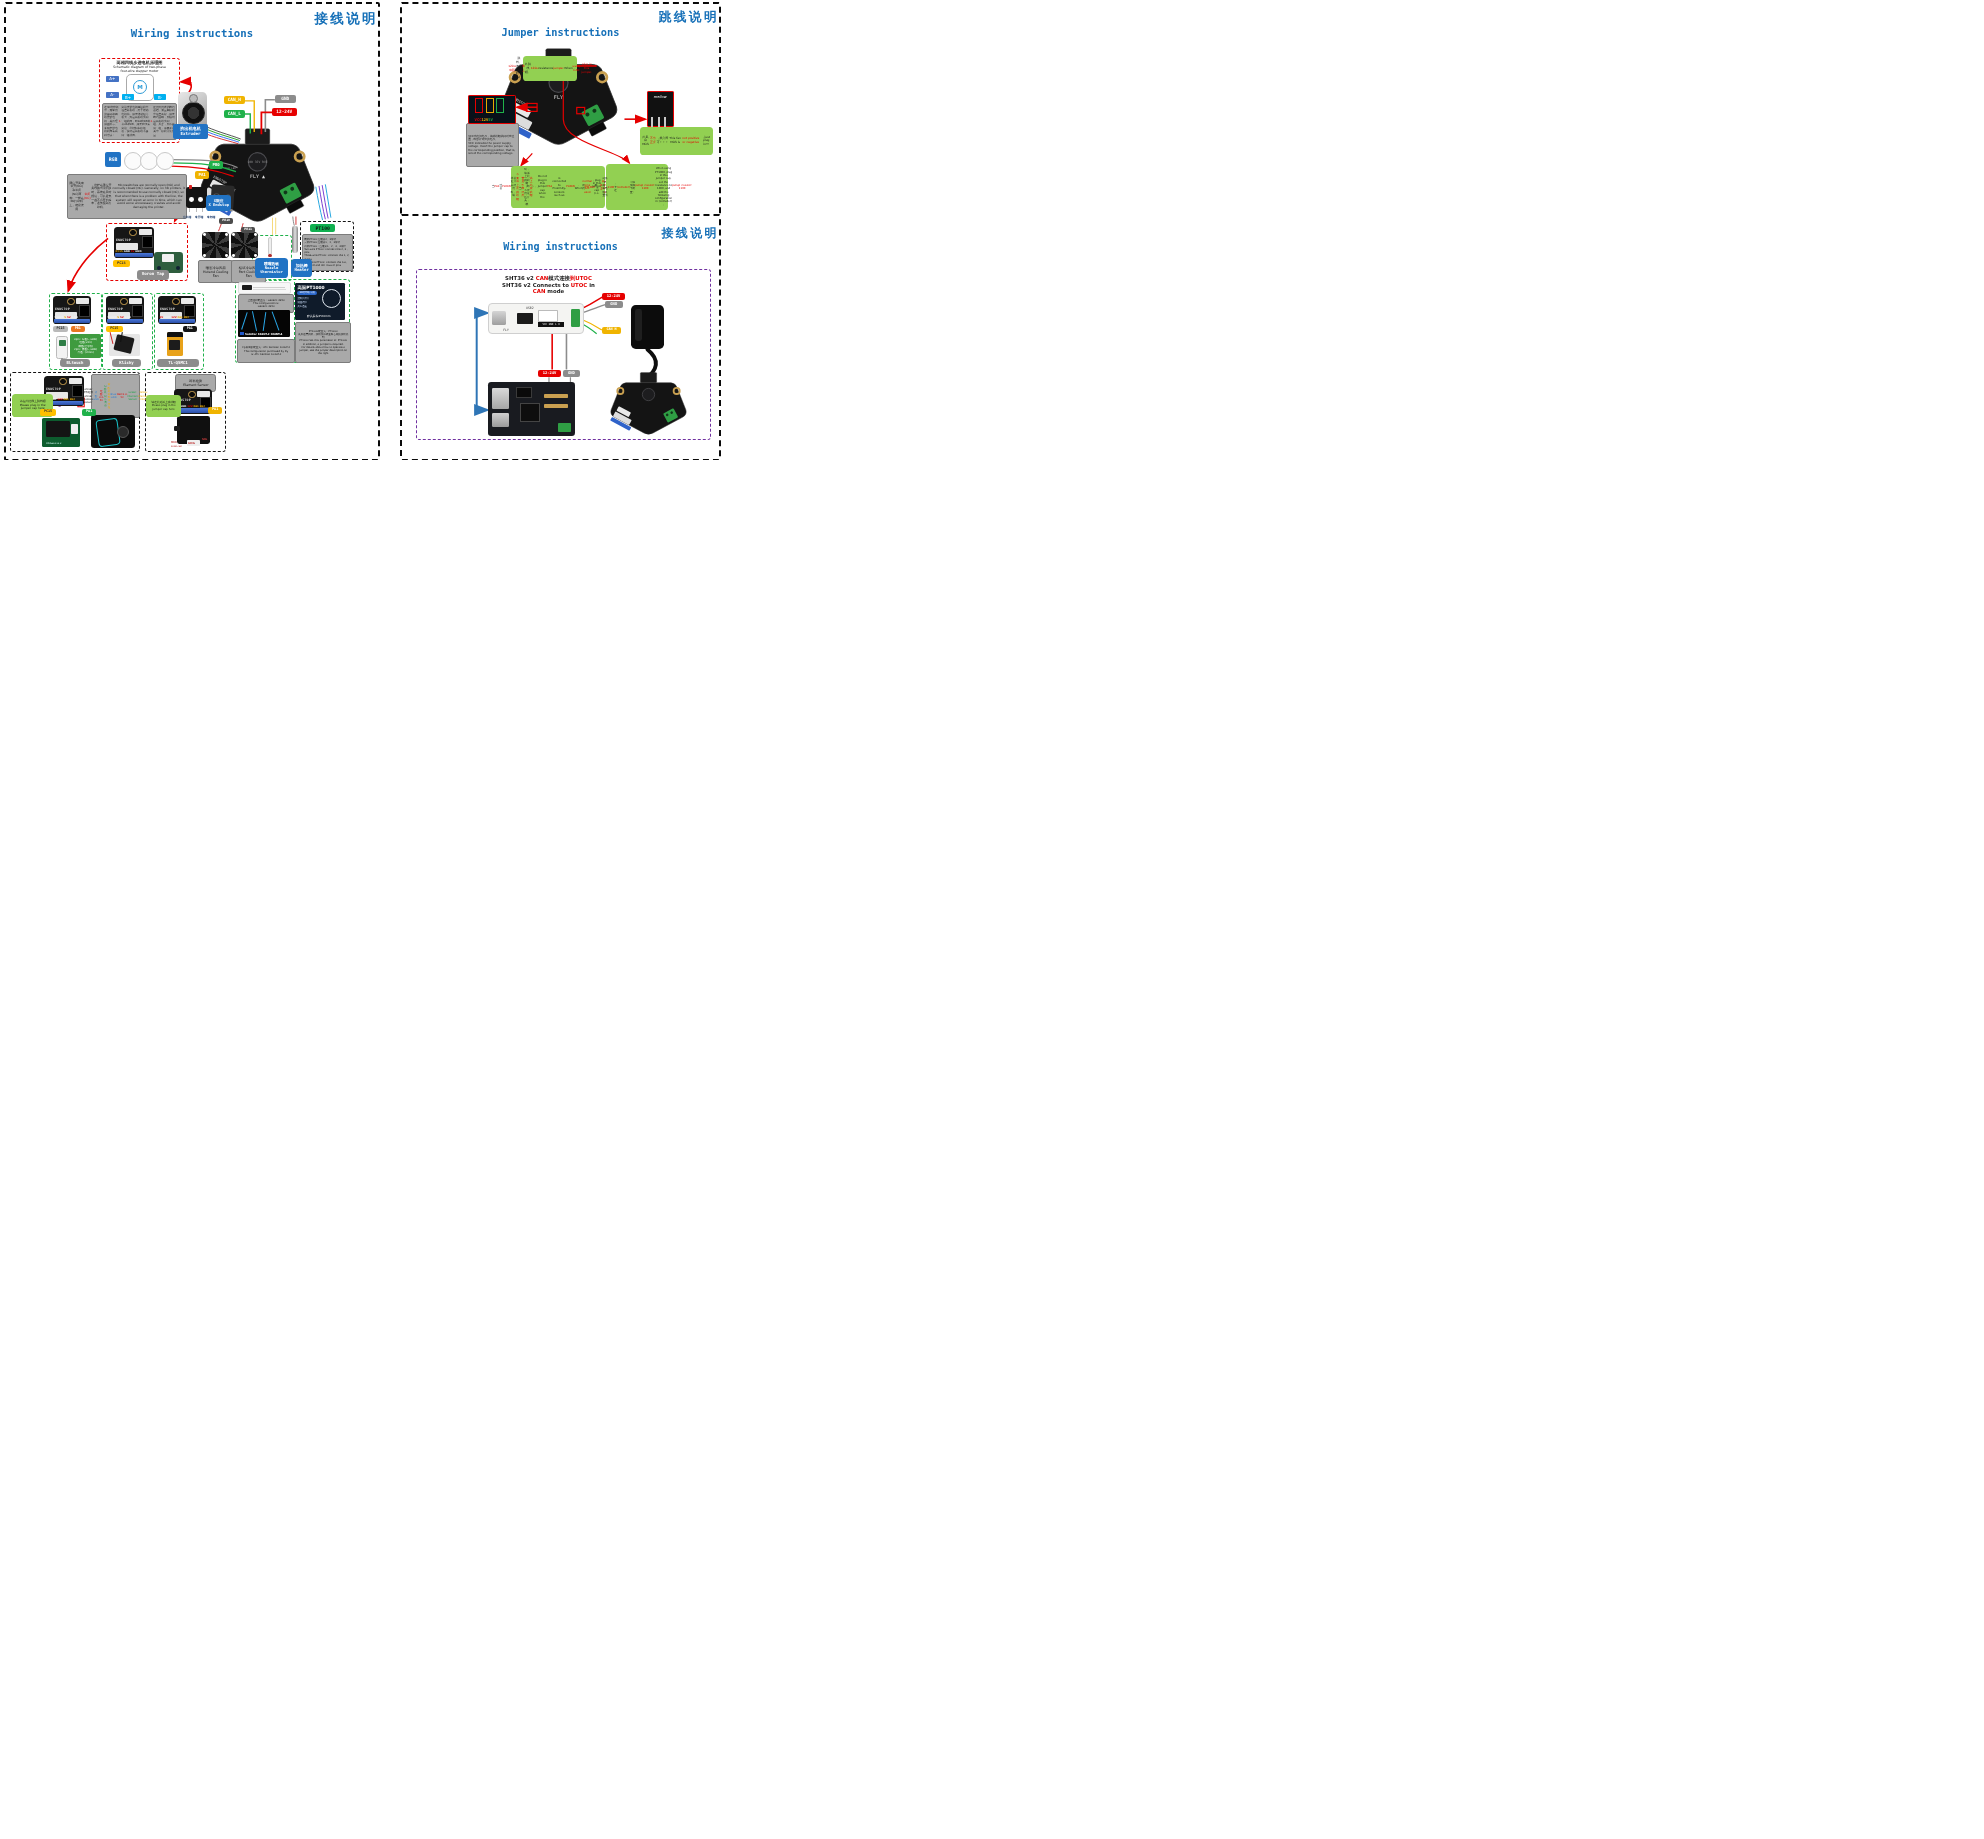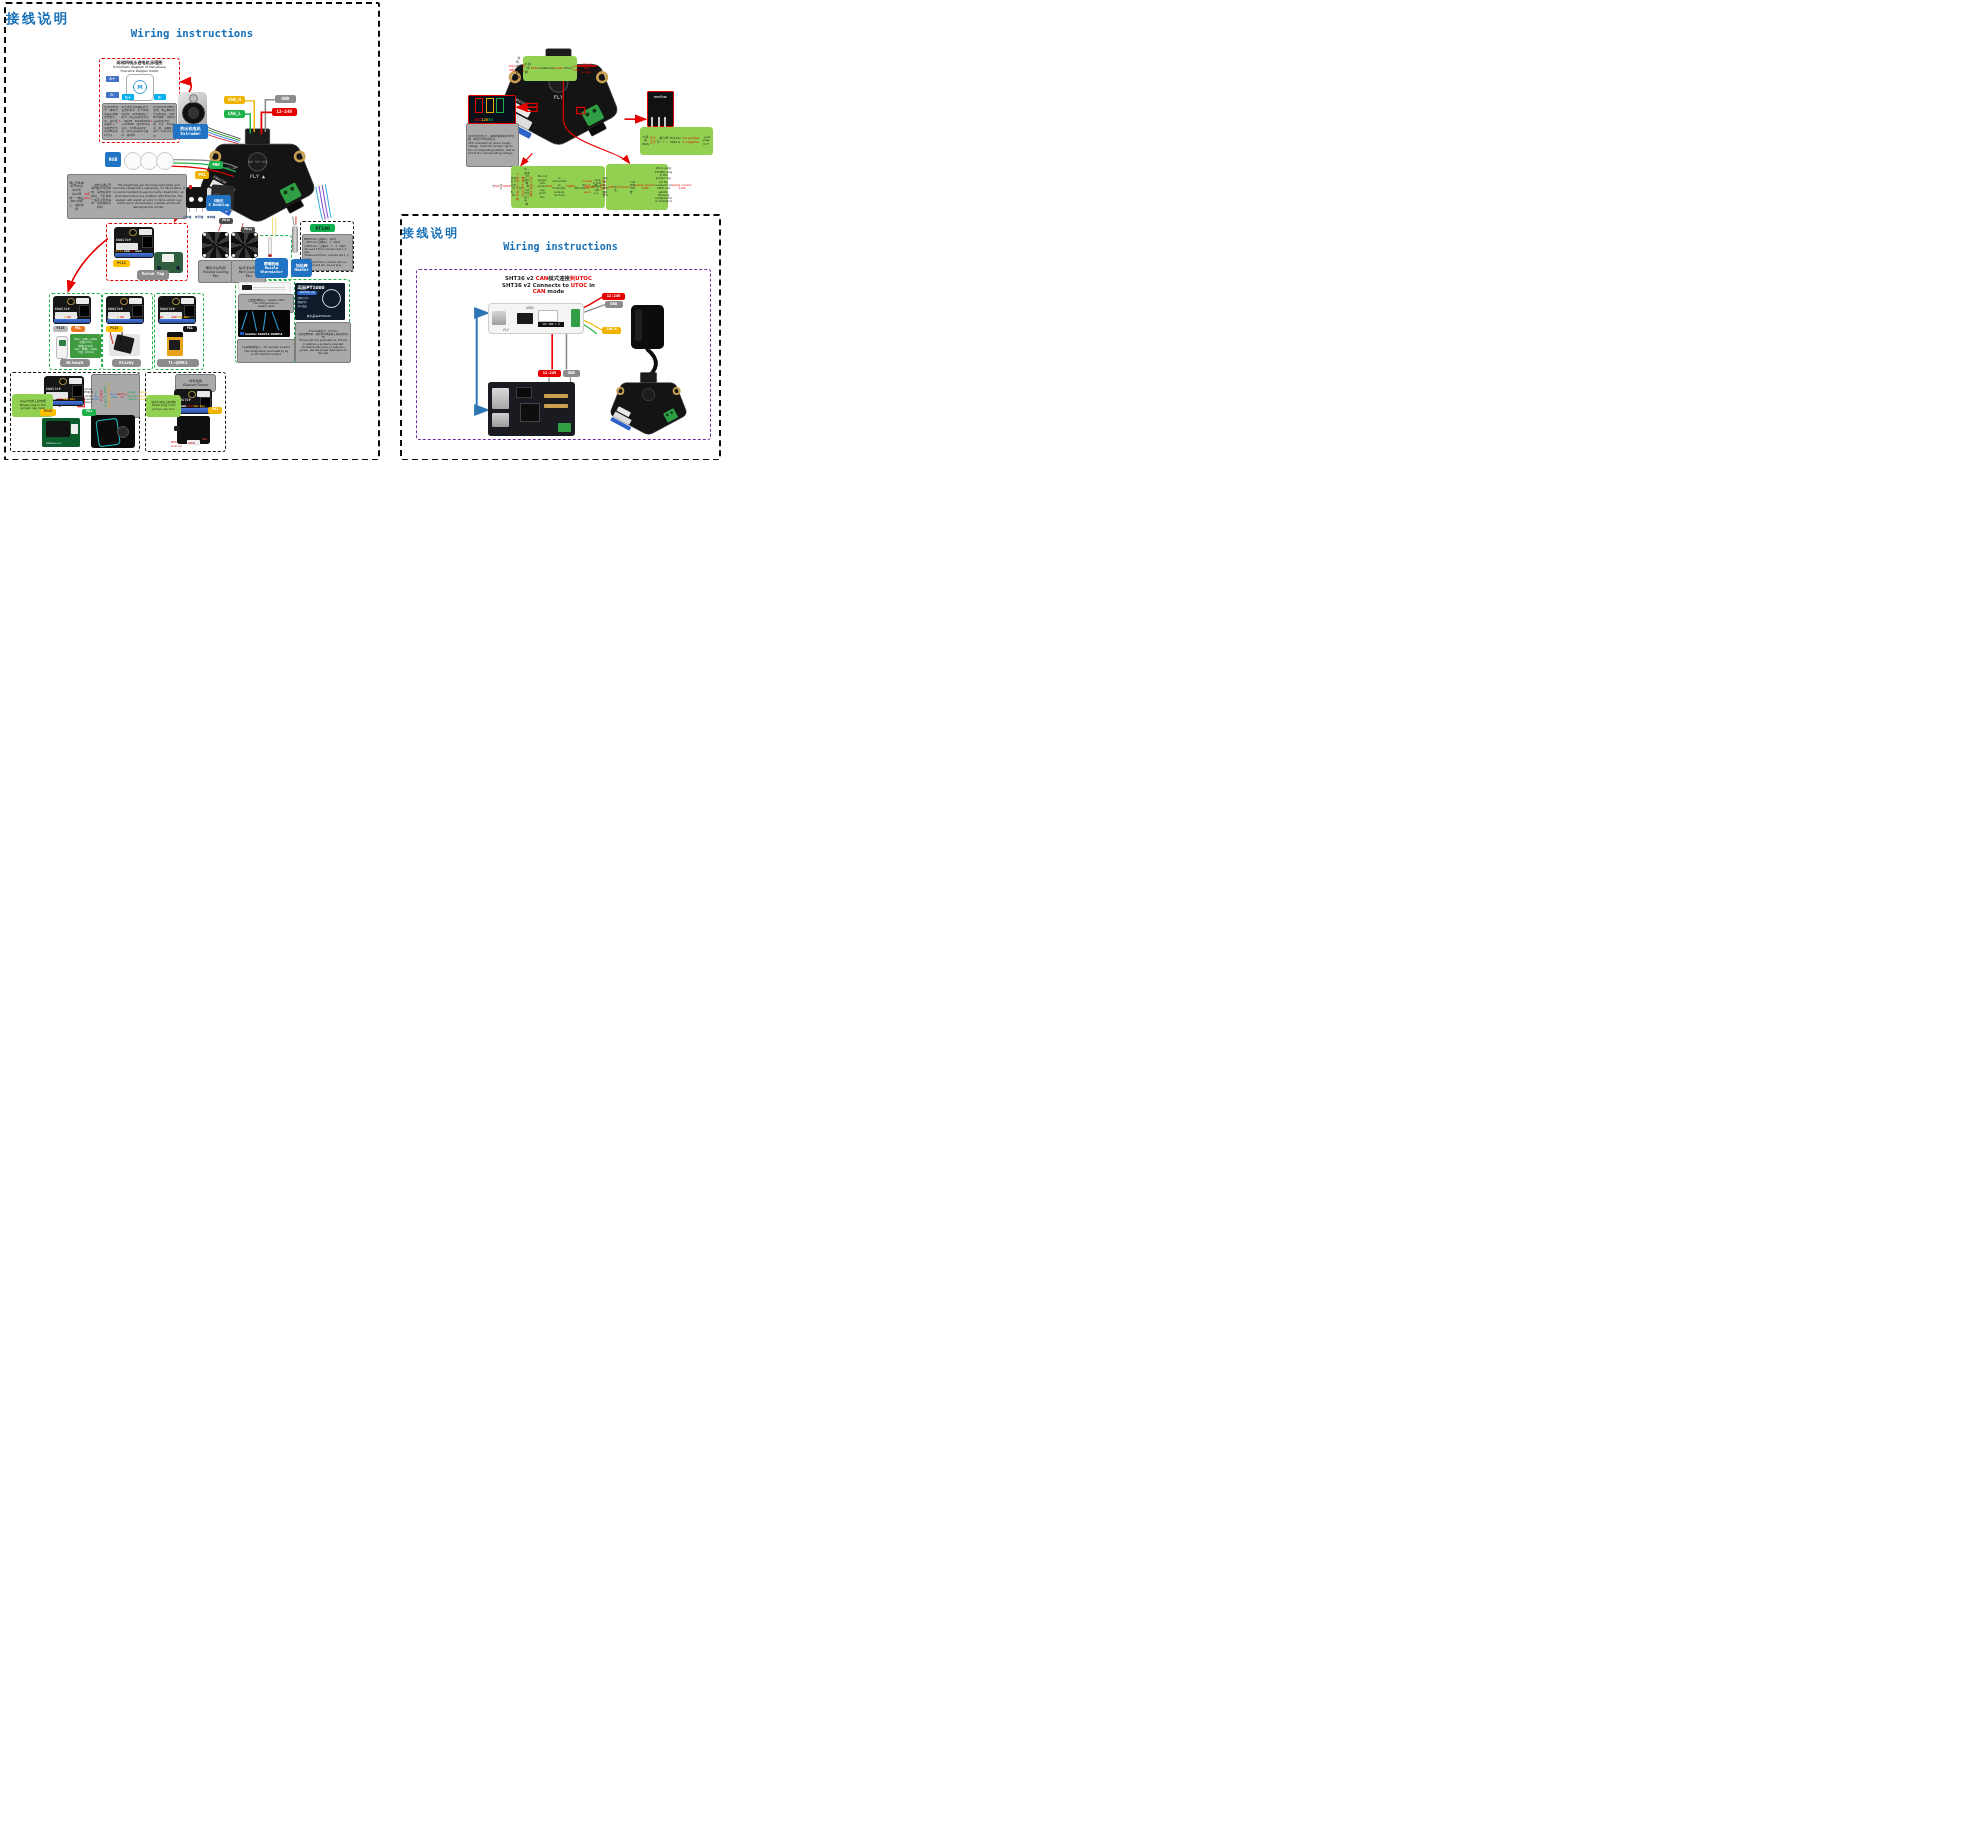--- a/index.html
+++ b/index.html
@@ -1,20 +1,20 @@
 <!DOCTYPE html>
 <html style="font-size:6.4px"><head>
 <meta charset="utf-8">
 <style>
   html,body{margin:0;padding:0;background:#ffffff;}
   #stage{position:relative;width:721px;height:460px;background:#fff;overflow:hidden;
          font-family:"DejaVu Sans",sans-serif;}
   .abs{position:absolute;}
   .panel{position:absolute;border:2.4px dashed #0a0a0a;border-radius:2.4px;background:#fff;}
-  .titleZh{color:#1670b8;font-weight:bold;text-align:left;font-family:"DejaVu Sans",sans-serif;letter-spacing:2.4px;z-index:3;}
+  .titleZh{color:#1670b8;font-weight:bold;text-align:right;font-family:"DejaVu Sans",sans-serif;letter-spacing:2.4px;z-index:3;}
   .titleEn{color:#1670b8;font-weight:bold;text-align:center;font-family:"DejaVu Sans Mono",monospace;z-index:3;}
   .tag{position:absolute;border-radius:2px;color:#fff;display:flex;align-items:center;justify-content:center;
        text-align:center;font-family:"DejaVu Sans Mono",monospace;font-weight:bold;line-height:1.1;
        white-space:pre-line;z-index:4;}
   .grayBox{position:absolute;background:#a9a9a9;border:0.4px solid #7c7c7c;border-radius:2px;color:#141414;
        white-space:pre-line;z-index:3;display:flex;align-items:center;justify-content:center;text-align:center;padding:1.2px;}
   .greenNote{position:absolute;background:#92d052;border-radius:3.6px;color:#1a1a1a;white-space:pre-line;z-index:4;
        display:flex;align-items:center;justify-content:center;text-align:center;padding:1.2px;}
   .rich{white-space:pre-line;}
   .c-k{color:#1c1c1c;}.c-r{color:#e60000;}.c-g{color:#1fa34a;}.c-y{color:#e8a800;}
@@ -340,20 +340,24 @@
   <div class="photo" style="left:177px;top:416px;width:33px;height:28px;background:#101010;border-radius:2.4px;">
     <i class="abs" style="left:9.5px;bottom:-2.4px;width:13.5px;height:6.4px;background:#efefef;border-radius:0.8px;"></i>
     <i class="abs" style="left:-3.2px;top:10.3px;width:6.4px;height:4.8px;background:#1d1d1d;border-radius:1.2px;"></i>
   </div>
   <div class="abs" style="left:171px;top:440px;z-index:4;color:#c03a3a;font-size:2.8px;font-weight:bold;">
     <span>VCC</span><br><span style="font-size:2.2px;">3.3V~5V</span>
   </div>
   <div class="abs" style="left:188px;top:441px;z-index:4;color:#c03a3a;font-size:2.8px;font-weight:bold;">GNG</div>
   <div class="abs" style="left:202px;top:437px;z-index:4;color:#c03a3a;font-size:2.8px;font-weight:bold;">SIG</div>
 
+  <div class="panel" style="left:400px;top:2.4px;width:317px;height:212px;">
+    <div class="titleZh abs" style="left:0;top:4.8px;width:100%;font-size:12.7px;">跳线说明</div>
+    <div class="titleEn abs" style="left:0;top:21.4px;width:100%;font-size:10.3px;">Jumper instructions</div>
+  </div>
 
   <svg class="board" style="left:499px;top:42px;" width="119" height="111" viewBox="0 0 300 250">
     <rect x="118" y="2" width="64" height="40" rx="4" fill="#1b1b1b" stroke="#333"></rect>
     <path d="M62,42 L238,42 Q256,44 261,60 L296,148 Q301,166 284,176 L168,238 Q150,248 132,238 L16,176 Q-1,166 4,148 L39,60 Q44,44 62,42 Z" fill="#141414" stroke="#2a2a2a" stroke-width="2"></path>
     <circle cx="40" cy="74" r="12" fill="none" stroke="#c9a050" stroke-width="7"></circle>
     <circle cx="260" cy="74" r="12" fill="none" stroke="#c9a050" stroke-width="7"></circle>
     <circle cx="150" cy="88" r="24" fill="#1d1d1f" stroke="#4a4a4e" stroke-width="3"></circle>
     <text x="150" y="130" font-size="13" fill="#dcdcdc" text-anchor="middle" font-family="DejaVu Sans Mono,monospace">FLY</text>
     <g transform="rotate(28 60 170)">
       <text x="18" y="146" font-size="9" fill="#d8d8d8" font-family="DejaVu Sans Mono,monospace">ENDSTOP</text>

